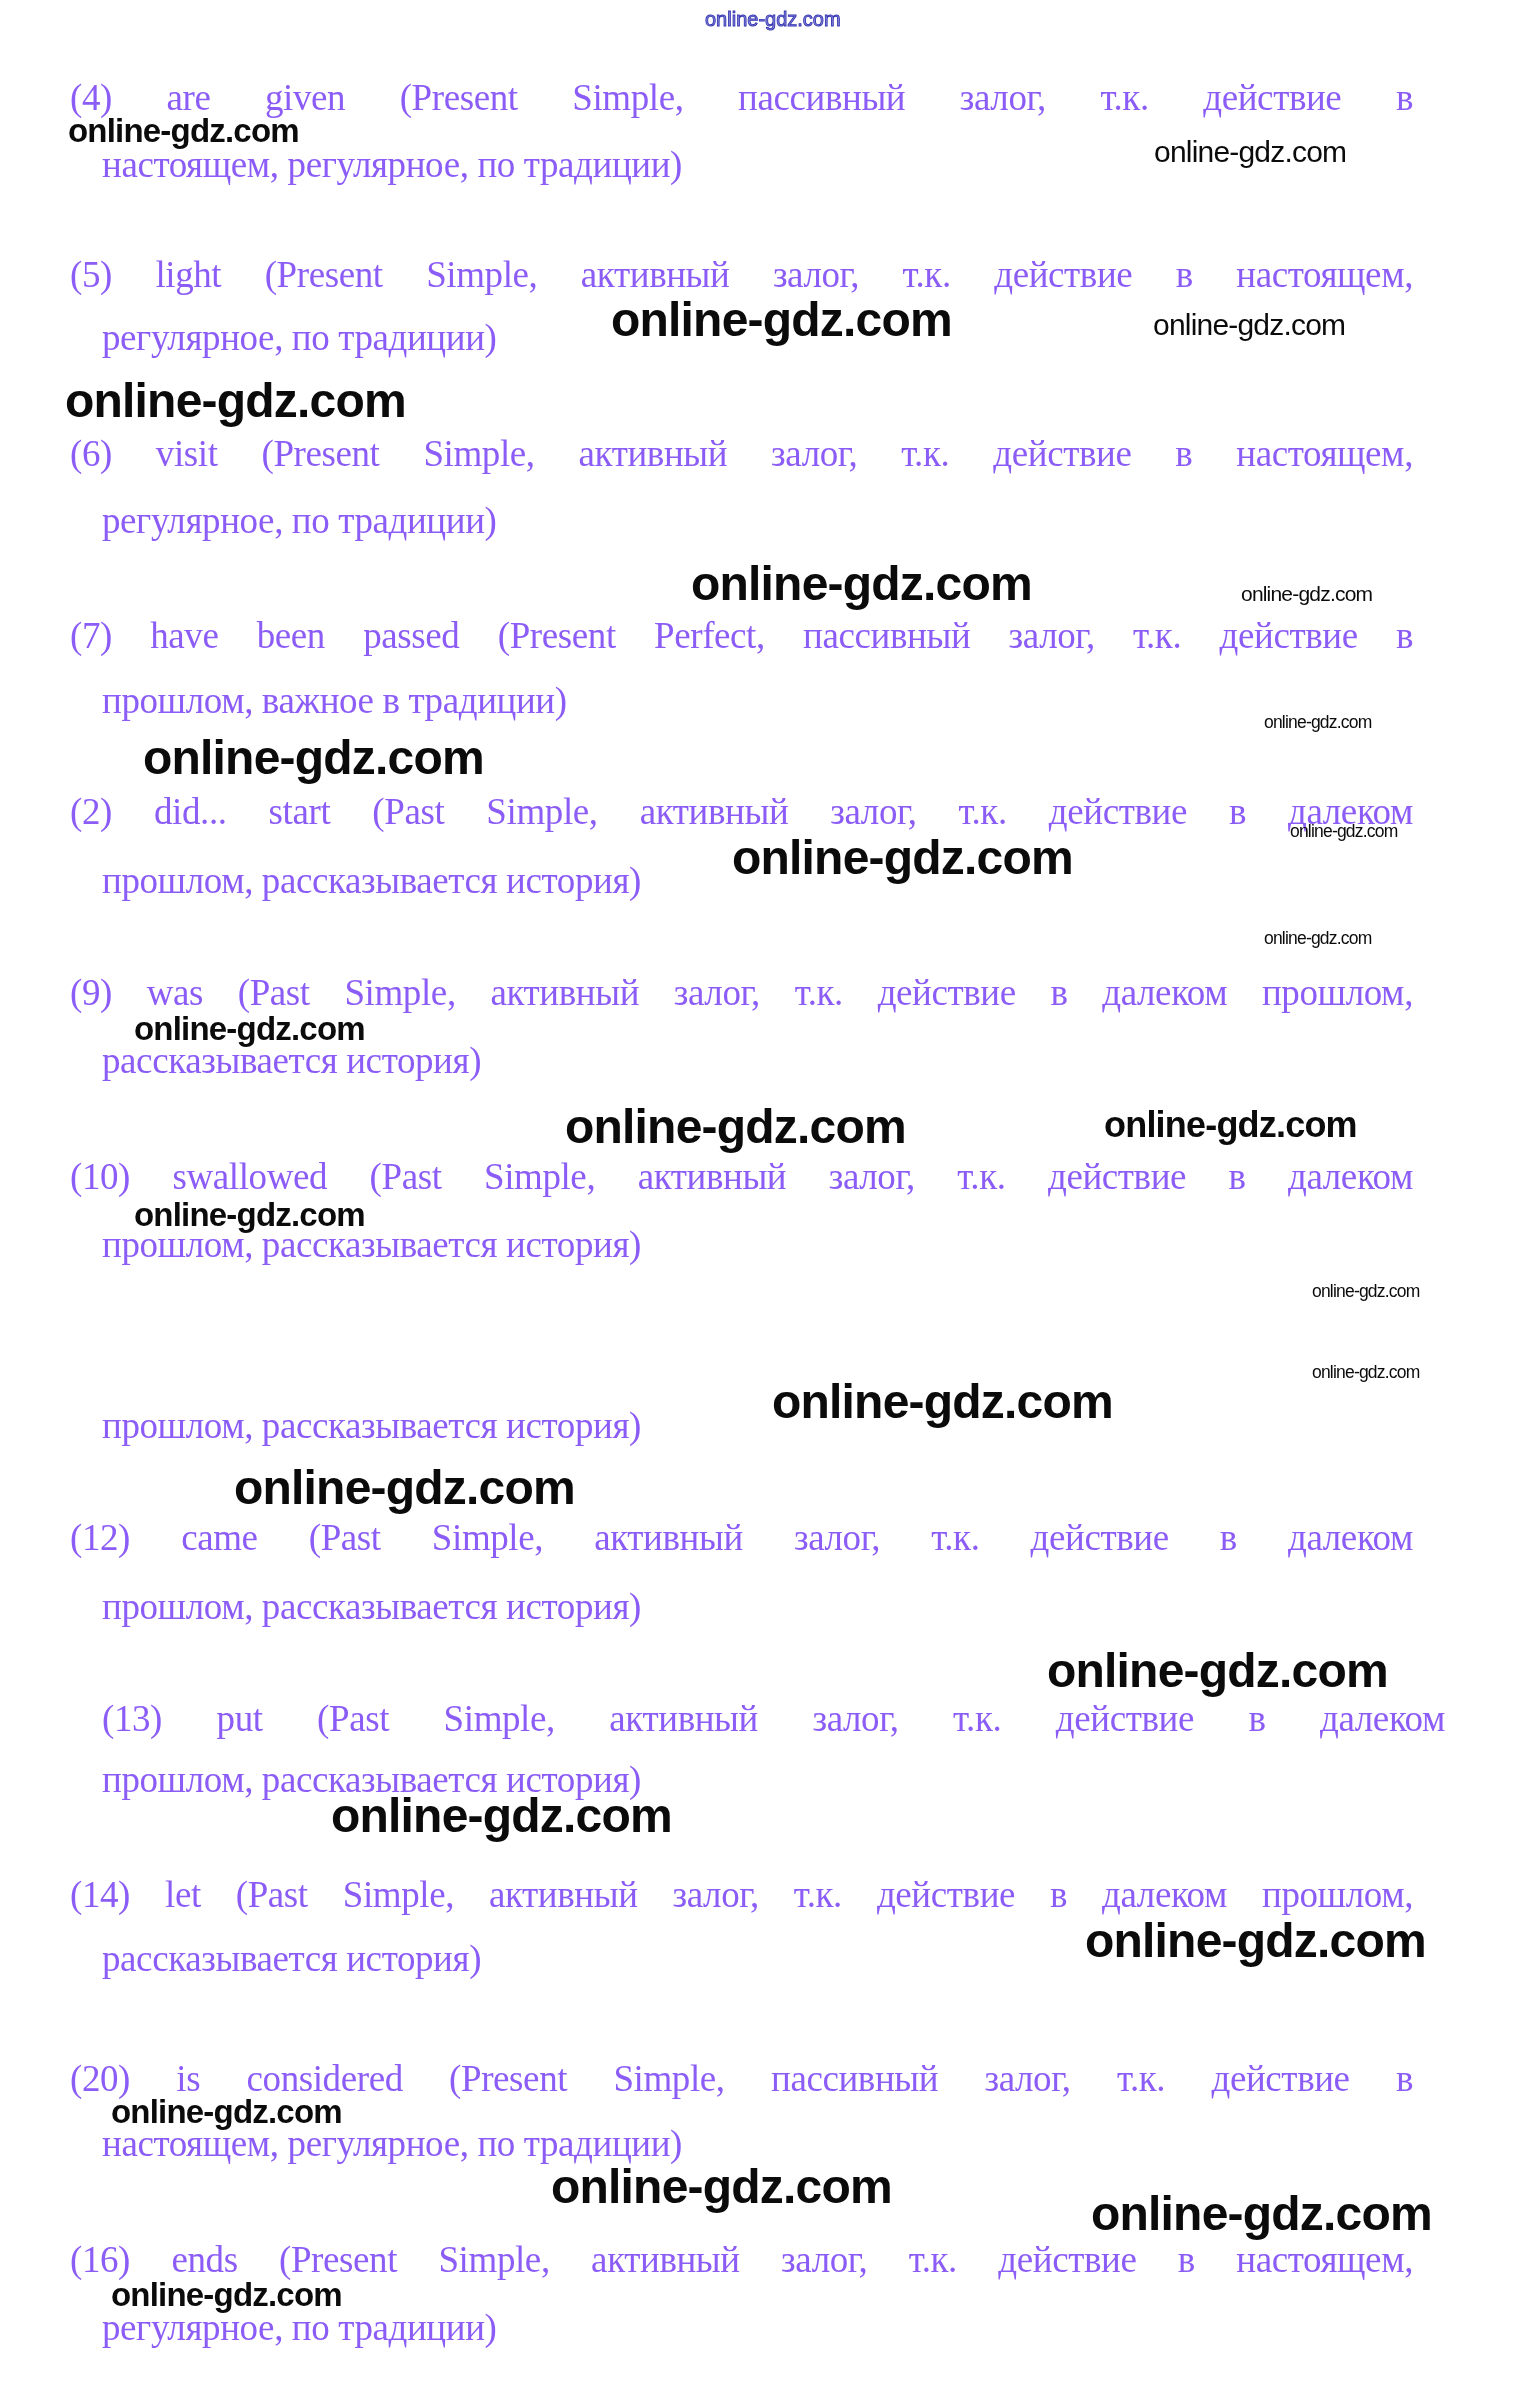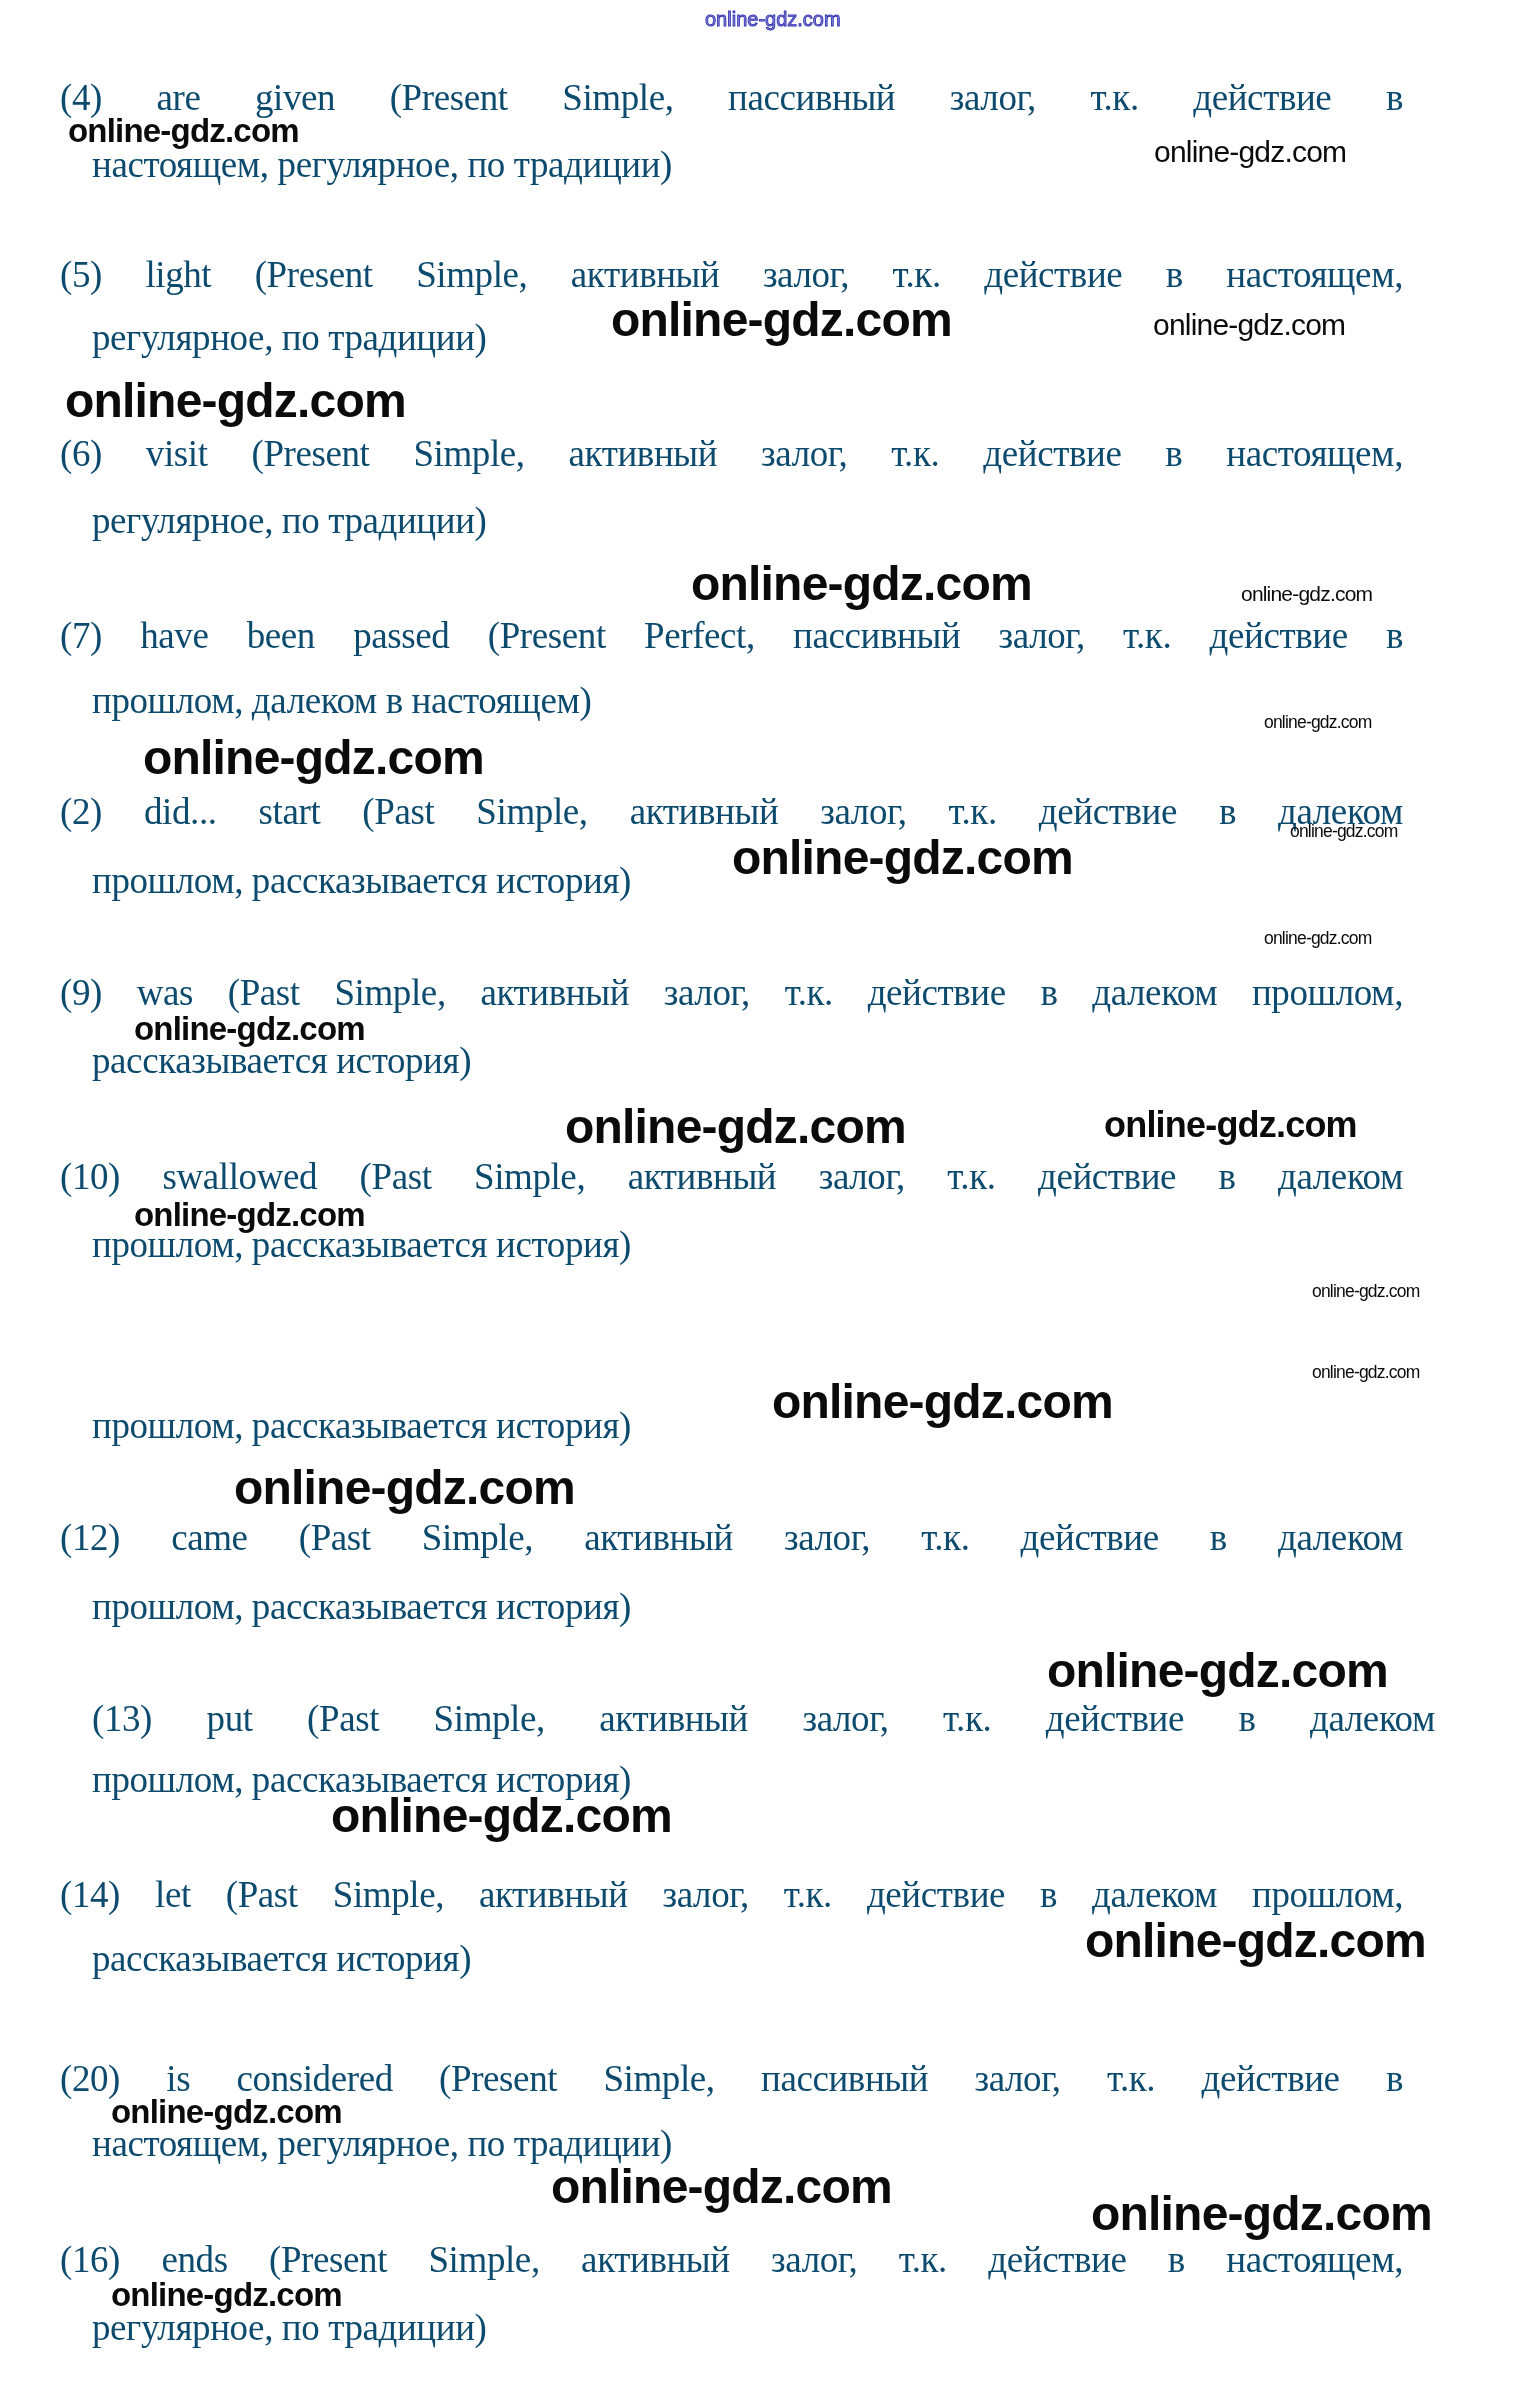--- a/index.html
+++ b/index.html
@@ -7,27 +7,27 @@
     position: relative;
     width: 1516px;
     height: 2401px;
     background: #ffffff;
     overflow: hidden;
     font-family: "Liberation Serif", serif;
     color: #000000;
   }
   .bline {
     position: absolute;
-    left: 60px;
+    left: 70px;
     width: 1343px;
     font-size: 37px;
     line-height: 1.15;
     letter-spacing: -0.4px;
     white-space: normal;
-    color: #0c4a6e;
+    color: #8b5cf6;
   }
   .just {
     text-align: justify;
     text-align-last: justify;
   }
   .left {
     text-align: left;
     text-align-last: left;
     margin-left: 32px;
   }
@@ -62,21 +62,21 @@
   <span class="wm" style="left:611px;  top:296px;  font-size:48px; font-weight:600;">online-gdz.com</span>
   <span class="wm" style="left:1153px; top:310px;  font-size:30px; font-weight:500;">online-gdz.com</span>
   <span class="wm" style="left:65px;   top:377px;  font-size:48px; font-weight:600;">online-gdz.com</span>
 
   <div class="bline just" style="top:433px;">(6) visit (Present Simple, активный залог, т.к. действие в настоящем,</div>
   <div class="bline left" style="top:500px;">регулярное, по традиции)</div>
   <span class="wm" style="left:691px;  top:560px;  font-size:48px; font-weight:600;">online-gdz.com</span>
   <span class="wm" style="left:1241px; top:583px;  font-size:21px; font-weight:500;">online-gdz.com</span>
 
   <div class="bline just" style="top:615px;">(7) have been passed (Present Perfect, пассивный залог, т.к. действие в</div>
-  <div class="bline left" style="top:680px;">прошлом, далеком в настоящем)</div>
+  <div class="bline left" style="top:680px;">прошлом, важное в традиции)</div>
   <span class="wm" style="left:1264px; top:714px;  font-size:17.5px; font-weight:400;">online-gdz.com</span>
   <span class="wm" style="left:143px;  top:734px;  font-size:48px; font-weight:600;">online-gdz.com</span>
 
   <div class="bline just" style="top:791px;">(2) did... start (Past Simple, активный залог, т.к. действие в далеком</div>
   <span class="wm" style="left:1290px; top:823px; font-size:17.5px; font-weight:400;">online-gdz.com</span>
   <div class="bline left" style="top:860px;">прошлом, рассказывается история)</div>
   <span class="wm" style="left:732px;  top:834px; font-size:48px; font-weight:600;">online-gdz.com</span>
   <span class="wm" style="left:1264px; top:930px; font-size:17.5px; font-weight:400;">online-gdz.com</span>
 
   <div class="bline just" style="top:972px;">(9) was (Past Simple, активный залог, т.к. действие в далеком прошлом,</div>

